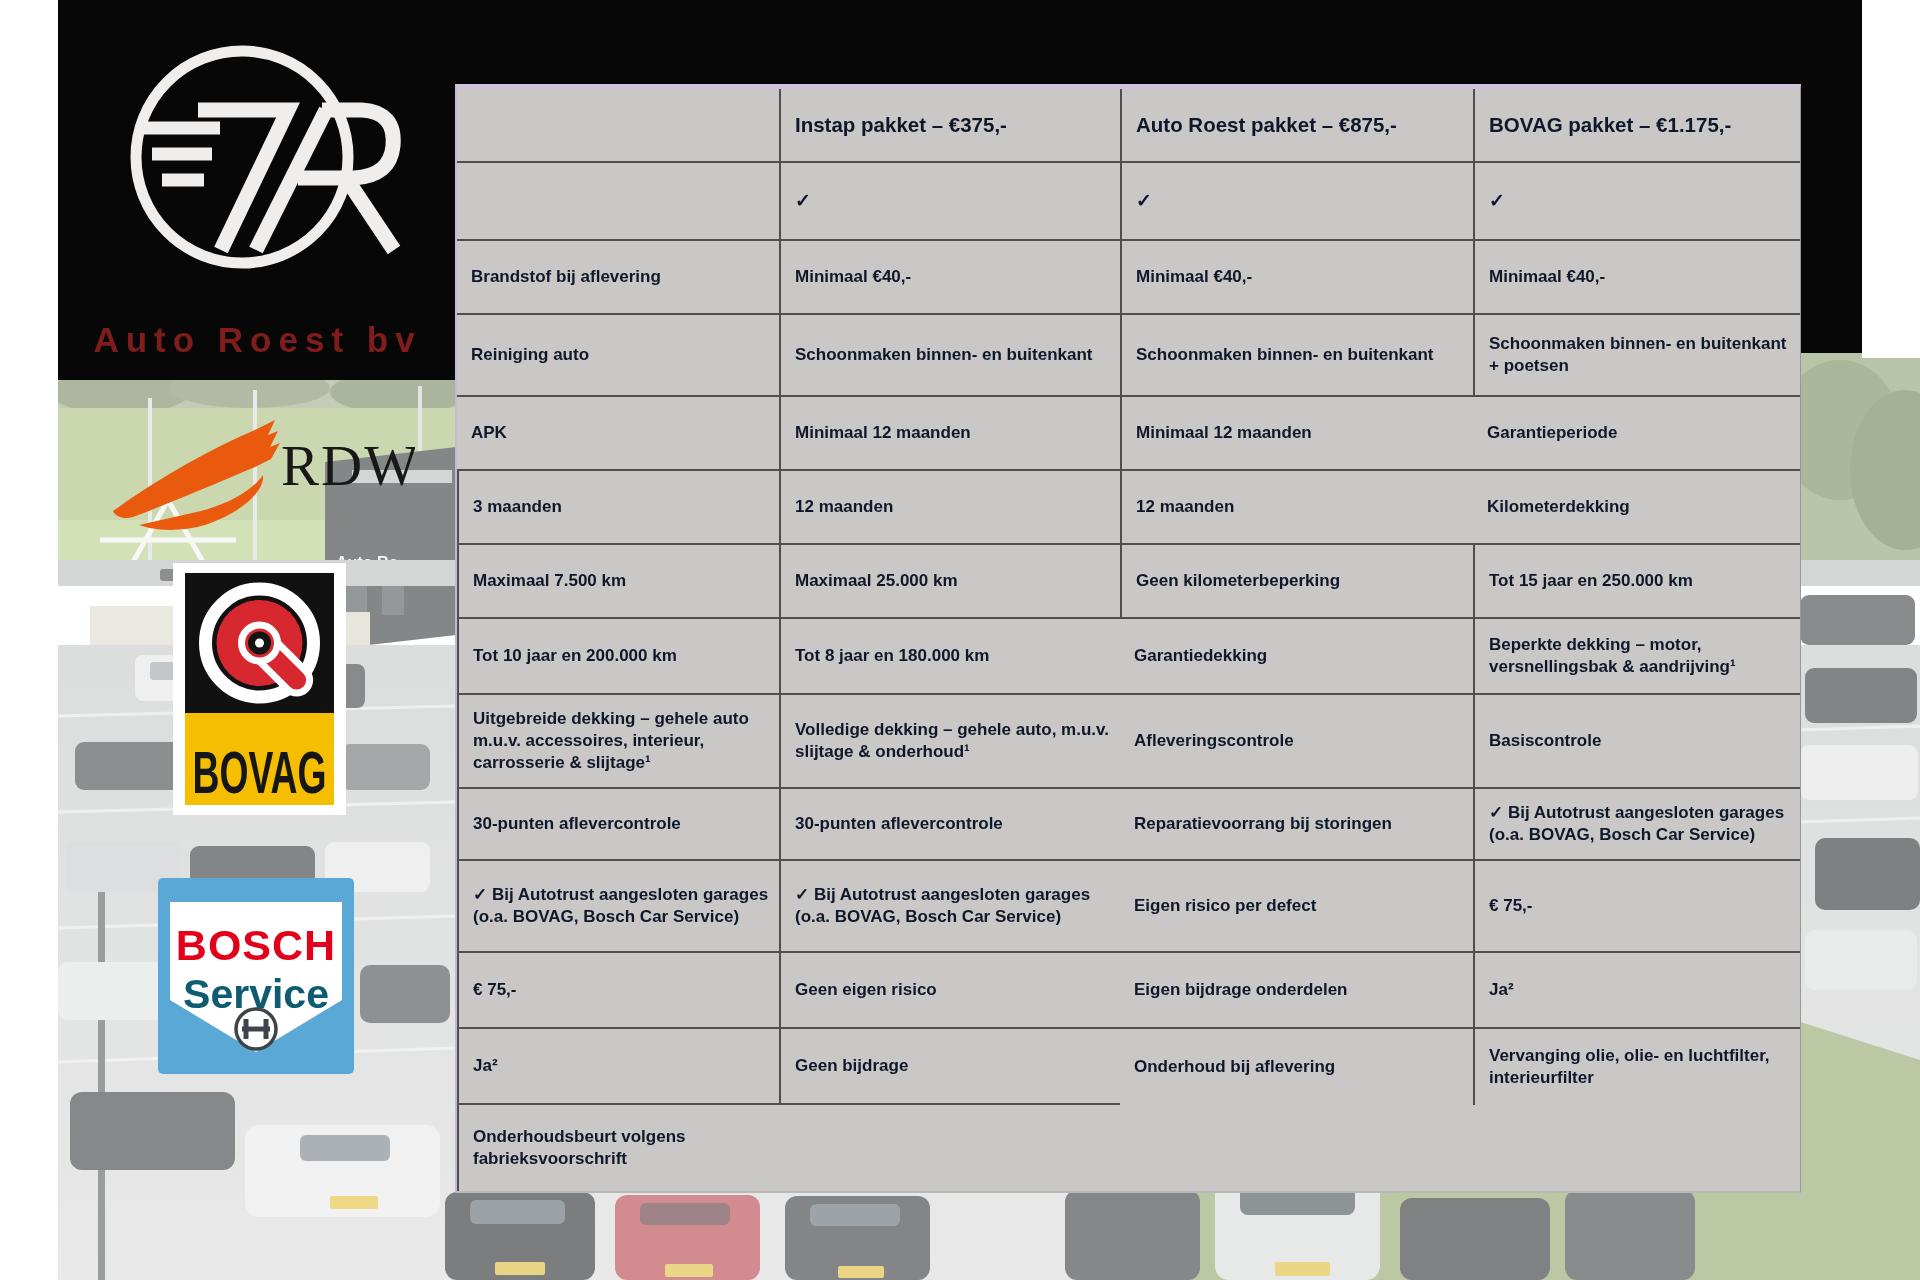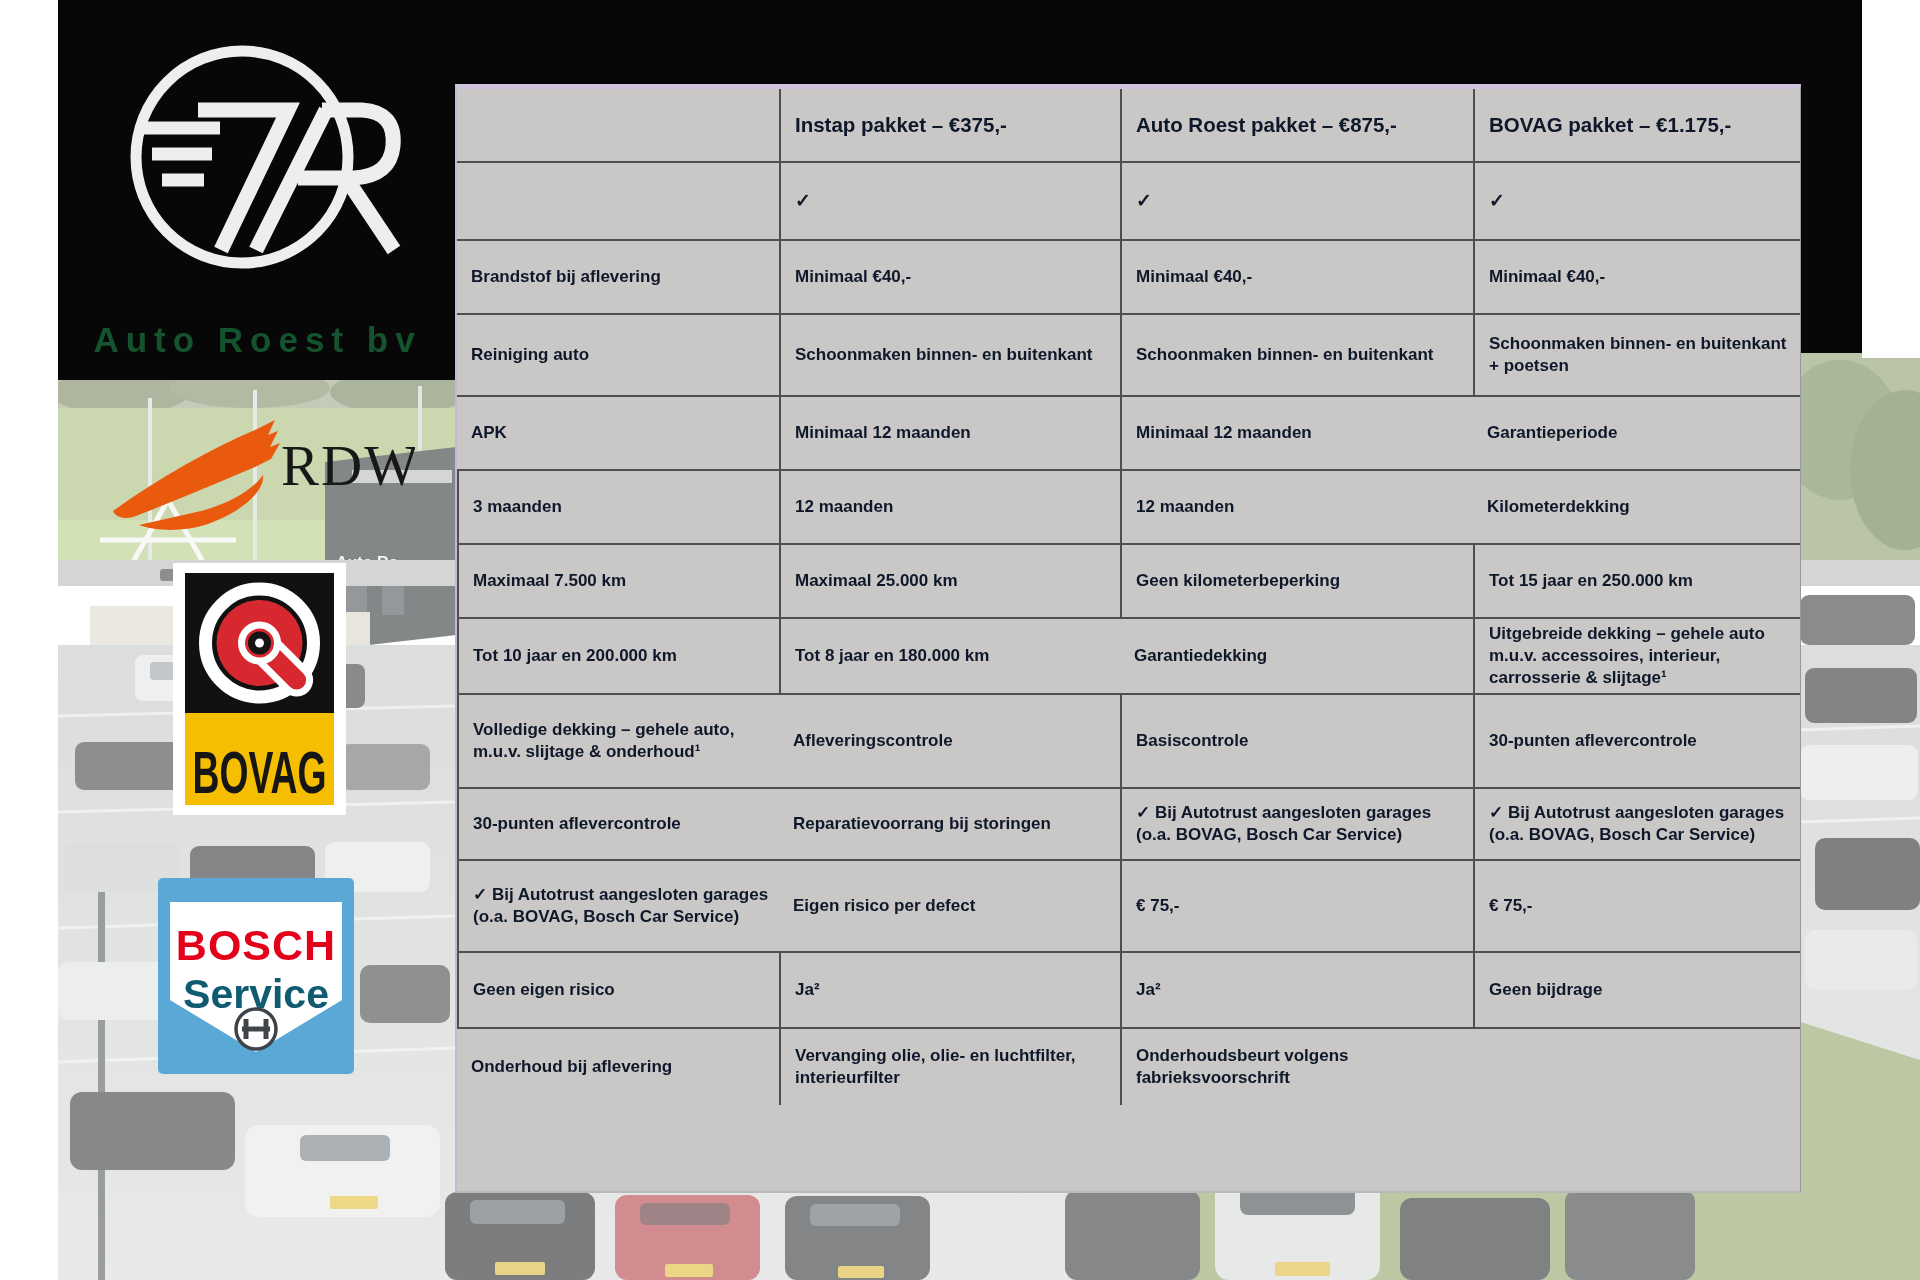--- a/index.html
+++ b/index.html
@@ -10,21 +10,21 @@
   #photo{position:absolute;left:0;top:0;width:1920px;height:1280px;z-index:0;}
   
   .top-band{left:58px;top:0;width:1740px;height:86px;background:#070707;z-index:2;}
   .right-block{left:1798px;top:0;width:64px;height:353px;background:#070707;z-index:2;}
   .logo-panel{left:58px;top:0;width:399px;height:380px;background:#070707;z-index:2;}
   .left-margin{left:0;top:0;width:58px;height:1280px;background:#ffffff;z-index:5;}
   .right-margin{left:1862px;top:0;width:58px;height:358px;background:#ffffff;z-index:5;}
   
   #arLogo{left:58px;top:0;width:399px;height:316px;z-index:3;}
   .ar-name{left:58px;top:320px;width:399px;text-align:center;font-size:35px;font-weight:700;
-           letter-spacing:7px;color:#14532d;z-index:3;}
+           letter-spacing:7px;color:#7f1d1d;z-index:3;}
   
   #rdwLogo{left:105px;top:415px;width:310px;height:130px;z-index:3;}
   #bovagLogo{left:173px;top:563px;width:173px;height:252px;z-index:3;}
   #boschLogo{left:158px;top:878px;width:196px;height:196px;z-index:3;}
   
   .pkg-table{left:455px;top:84px;width:1343px;display:grid;z-index:4;
     grid-template-columns:322px 341px 353px 327px;
     grid-template-rows:74px 78px 74px 82px 74px 74px 74px 76px 94px 72px 92px 76px 76px 86px;
     background:#c9c8c6;
     border-top:5px solid #cfc3dd;border-left:2px solid #c4bacf;
@@ -244,34 +244,36 @@
       <div class="cell c2 data">12 maanden</div>
       <div class="cell c3 data">12 maanden</div>
       <div class="cell c0 data">Kilometerdekking</div>
       <div class="cell c1 data">Maximaal 7.500 km</div>
       <div class="cell c2 data">Maximaal 25.000 km</div>
       <div class="cell c3 data">Geen kilometerbeperking</div>
       <div class="cell c1 data">Tot 15 jaar en 250.000 km</div>
       <div class="cell c2 data">Tot 10 jaar en 200.000 km</div>
       <div class="cell c3 data">Tot 8 jaar en 180.000 km</div>
       <div class="cell c0 data">Garantiedekking</div>
+      <div class="cell c1 data">Beperkte dekking – motor, versnellingsbak &amp; aandrijving¹</div>
       <div class="cell c2 data">Uitgebreide dekking – gehele auto m.u.v. accessoires, interieur, carrosserie &amp; slijtage¹</div>
       <div class="cell c3 data">Volledige dekking – gehele auto, m.u.v. slijtage &amp; onderhoud¹</div>
       <div class="cell c0 data">Afleveringscontrole</div>
       <div class="cell c1 data">Basiscontrole</div>
       <div class="cell c2 data">30-punten aflevercontrole</div>
       <div class="cell c3 data">30-punten aflevercontrole</div>
       <div class="cell c0 data">Reparatievoorrang bij storingen</div>
       <div class="cell c1 data">✓ Bij Autotrust aangesloten garages (o.a. BOVAG, Bosch Car Service)</div>
       <div class="cell c2 data">✓ Bij Autotrust aangesloten garages (o.a. BOVAG, Bosch Car Service)</div>
       <div class="cell c3 data">✓ Bij Autotrust aangesloten garages (o.a. BOVAG, Bosch Car Service)</div>
       <div class="cell c0 data">Eigen risico per defect</div>
       <div class="cell c1 data">€ 75,-</div>
       <div class="cell c2 data">€ 75,-</div>
       <div class="cell c3 data">Geen eigen risico</div>
+      <div class="cell c0 data">Eigen bijdrage onderdelen</div>
       <div class="cell c1 data">Ja²</div>
       <div class="cell c2 data">Ja²</div>
       <div class="cell c3 data">Geen bijdrage</div>
       <div class="cell c0 data last">Onderhoud bij aflevering</div>
       <div class="cell c2 data last">Vervanging olie, olie- en luchtfilter, interieurfilter</div>
       <div class="cell c3 data last">Onderhoudsbeurt volgens fabrieksvoorschrift</div>
     </div>
 
 </div>
 

